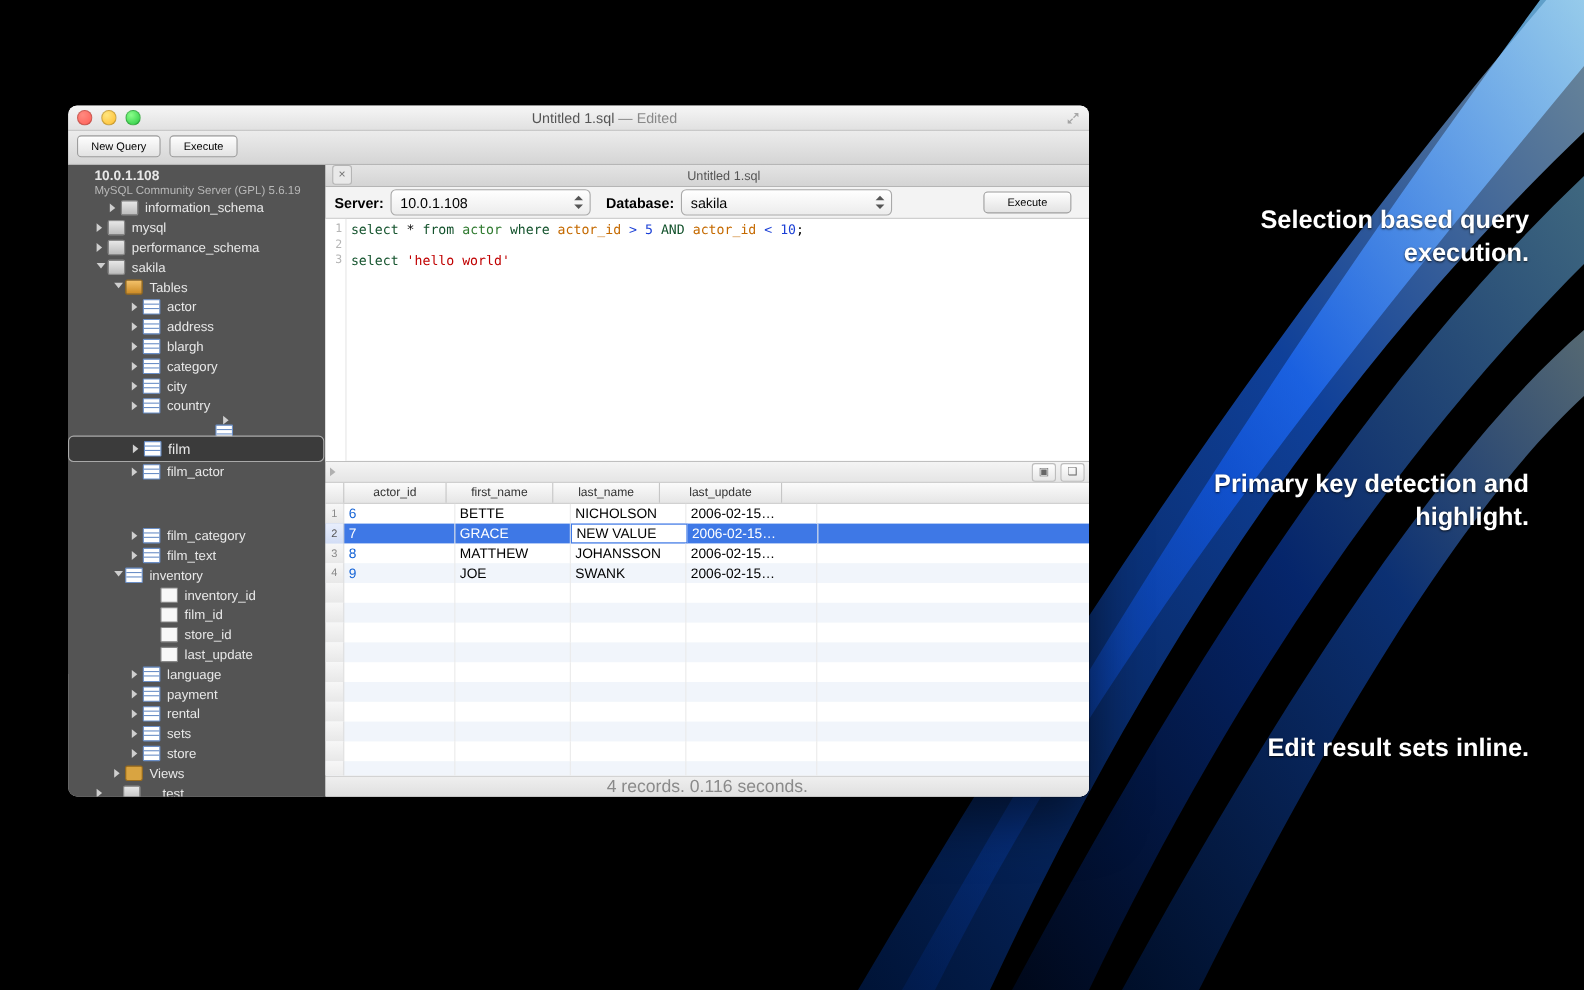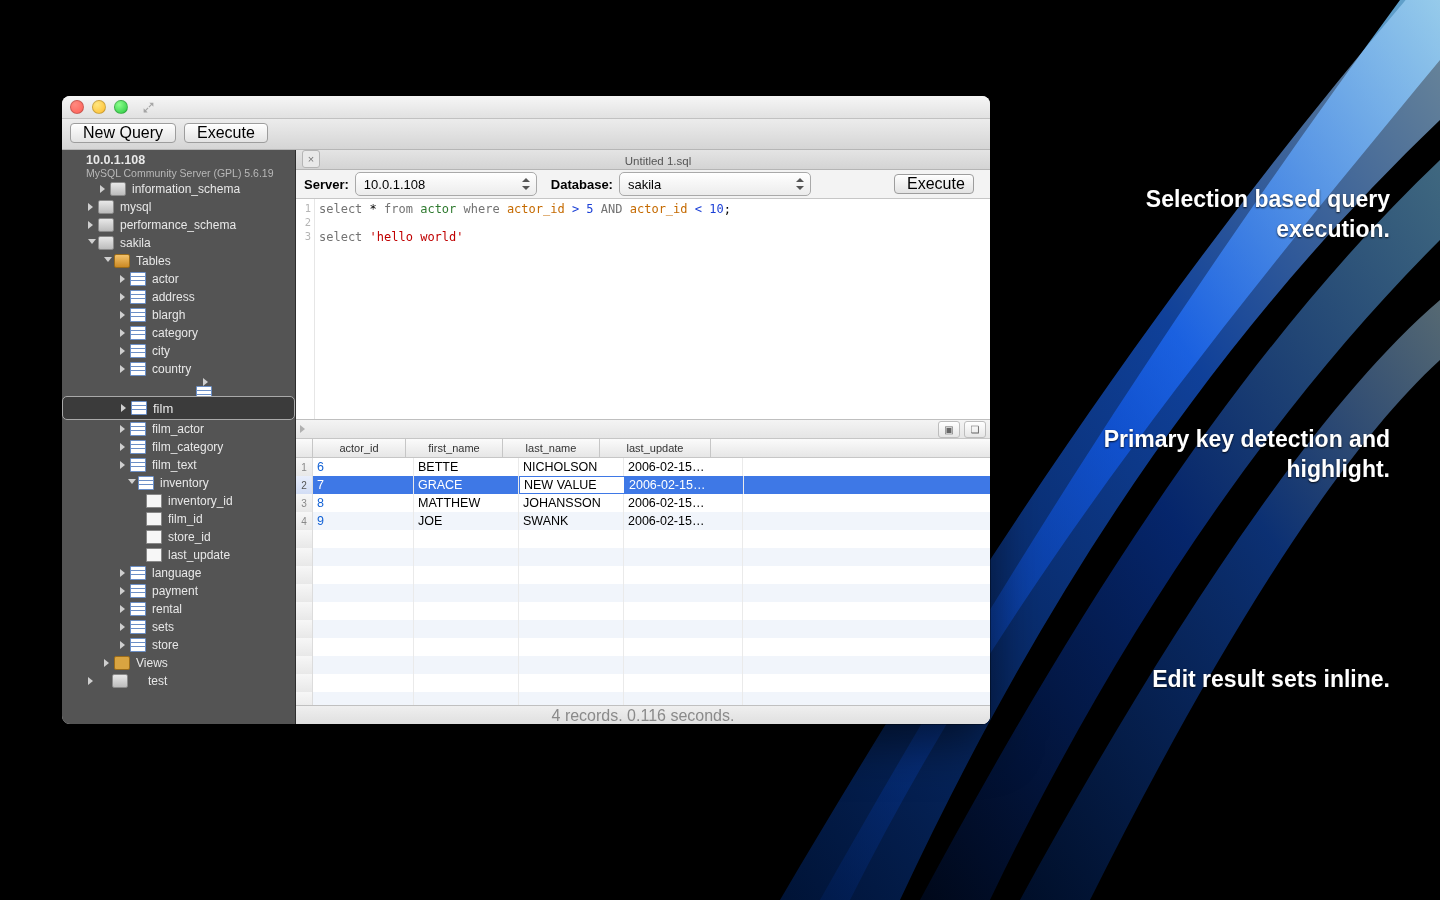--- a/index.html
+++ b/index.html
@@ -18,21 +18,21 @@
 .tl{width:12px;height:12px;border-radius:50%;margin-right:8px;border:1px solid rgba(0,0,0,.2)}
 .tl.red{background:radial-gradient(circle at 35% 30%,#ff8a80,#ff5f57)}
 .tl.yel{background:radial-gradient(circle at 35% 30%,#ffe680,#ffbd2e)}
 .tl.grn{background:radial-gradient(circle at 35% 30%,#8bff8b,#28c840)}
 #title{flex:1;text-align:center;color:#555}
 #title .sub{color:#888}
 .tbic{width:13px;height:13px;margin-left:6px;opacity:.6}
 
 #toolbar{height:26px;display:flex;align-items:center;padding:1px 8px 3px;
          background:linear-gradient(#ececec,#d5d5d5);border-bottom:1px solid #b6b6b6}
-.btn{height:20px;padding:0 12px;font-size:16px;border:1px solid #9d9d9d;border-radius:4px;
+.btn{height:20px;padding:0 12px;font-size:10px;border:1px solid #9d9d9d;border-radius:4px;
      background:linear-gradient(#fefefe,#e3e3e3);box-shadow:0 1px 0 #fff inset;cursor:default;margin-right:8px}
 
 #body{display:flex;height:calc(628px - 22px - 30px)}
 
 #side{width:233px;background:#545454;color:#e8e8e8;font-size:12px;border-right:1px solid #2e2e2e;overflow:auto}
 .node{display:flex;align-items:center;height:18px;white-space:nowrap}
 .node .arr{width:8px;height:8px;margin-right:4px;flex:none;position:relative}
 .node .arr::before{content:"";position:absolute;left:2px;top:0;border-style:solid}
 .node .arr.r::before{border-width:4px 0 4px 5px;border-color:transparent transparent transparent #cfcfcf}
 .node .arr.d::before{border-width:5px 4px 0 4px;border-color:#cfcfcf transparent transparent transparent}
@@ -66,21 +66,21 @@
 .sel .chev::before{top:1px;border-bottom:4px solid #555}
 .sel .chev::after{bottom:1px;border-top:4px solid #555}
 #srvsel{width:150px;margin-right:14px}
 #dbsel{width:160px}
 #execbtn{margin-left:auto;width:80px}
 
 #editor{display:flex;border-bottom:1px solid #bfbfbf;background:#fff;height:220px}
 #gutter{width:18px;background:#fff;border-right:1px solid #e6e6e6;color:#b5b5b5;font-size:10.5px;font-family:Monaco,Menlo,monospace;padding-top:3px;text-align:right}
 #gutter div{height:14px;padding-right:3px}
 #code{flex:1;font-family:Monaco,Menlo,monospace;font-size:12px;padding:3px 4px;white-space:pre;color:#000;line-height:14px}
-.kw{color:#737373}.tbl{color:#2f7a2f}.col{color:#c56a00}.num{color:#1a3fd6}.cmp{color:#1a3fd6}.str{color:#c00000}
+.kw{color:#14532d}.tbl{color:#2f7a2f}.col{color:#c56a00}.num{color:#1a3fd6}.cmp{color:#1a3fd6}.str{color:#c00000}
 
 #restool{height:18px;border-bottom:1px solid #c6c6c6;background:linear-gradient(#f4f4f4,#e5e5e5);display:flex;align-items:center;padding-left:4px}
 #restool .tri{width:0;height:0;border-top:4px solid transparent;border-bottom:4px solid transparent;border-left:5px solid #b0b0b0;margin-right:auto}
 .tbtn{width:20px;height:15px;border:1px solid #bdbdbd;border-radius:3px;margin-right:4px;background:linear-gradient(#fff,#e6e6e6);display:flex;align-items:center;justify-content:center;font-size:10px;color:#666}
 
 #grid{flex:1;background:#fff;overflow:hidden;position:relative}
 #ghead{display:flex;height:18px;border-bottom:1px solid #c6c6c6;background:linear-gradient(#fbfbfb,#e6e6e6);font-size:11px;color:#333}
 #ghead .rn{width:16px;border-right:1px solid #c6c6c6}
 .gh{border-right:1px solid #c6c6c6;display:flex;align-items:center;justify-content:center}
 .gw0{width:92px}.gw1{width:96px}.gw2{width:96px}.gw3{width:110px}
@@ -124,20 +124,23 @@
   <div class="promo" style="left:1030px;top:185px;width:360px">Selection based query execution.</div>
   <div class="promo" style="left:1030px;top:425px;width:360px">Primary key detection and highlight.</div>
   <div class="promo" style="left:1010px;top:665px;width:380px">Edit result sets inline.</div>
 
   <div id="win">
 
     <div id="titlebar">
       <div class="tl red"></div>
       <div class="tl yel"></div>
       <div class="tl grn"></div>
+      <div id="title">
+        <span>Untitled 1.sql</span><span class="sub"> — Edited</span>
+      </div>
       <svg class="tbic" viewBox="0 0 16 16">
           <path d="M2 9v5h5l-2-2 3-3-1-1-3 3zM14 7V2H9l2 2-3 3 1 1 3-3z" fill="#777"></path>
         </svg>
     </div>
 
     <div id="toolbar">
       <button class="btn">New Query</button>
       <button class="btn">Execute</button>
     </div>
 
@@ -213,31 +216,31 @@
             <div class="node sel" style="padding-left: 56px;">
               <span class="arr r"></span>
               <span class="ic ic-table"></span>
               <span>film</span>
             </div>
             <div class="node" style="padding-left: 56px;">
               <span class="arr r"></span>
               <span class="ic ic-table"></span>
               <span>film_actor</span>
             </div>
-            <div class="node" style="padding-left: 56px;">
+            <div class="node" style="padding-left: 56px; margin-top: 40px;">
               <span class="arr r"></span>
               <span class="ic ic-table"></span>
               <span>film_category</span>
             </div>
             <div class="node" style="padding-left: 56px;">
               <span class="arr r"></span>
               <span class="ic ic-table"></span>
               <span>film_text</span>
             </div>
-            <div class="node" style="padding-left: 64px;">
+            <div class="node" style="padding-left: 40px;">
               <span class="arr d"></span>
               <span class="ic ic-table"></span>
               <span>inventory</span>
             </div>
             <div class="node" style="padding-left: 72px;">
               <span class="arr " style="visibility: hidden;"></span>
               <span class="ic ic-col"></span>
               <span>inventory_id</span>
             </div>
             <div class="node" style="padding-left: 72px;">

